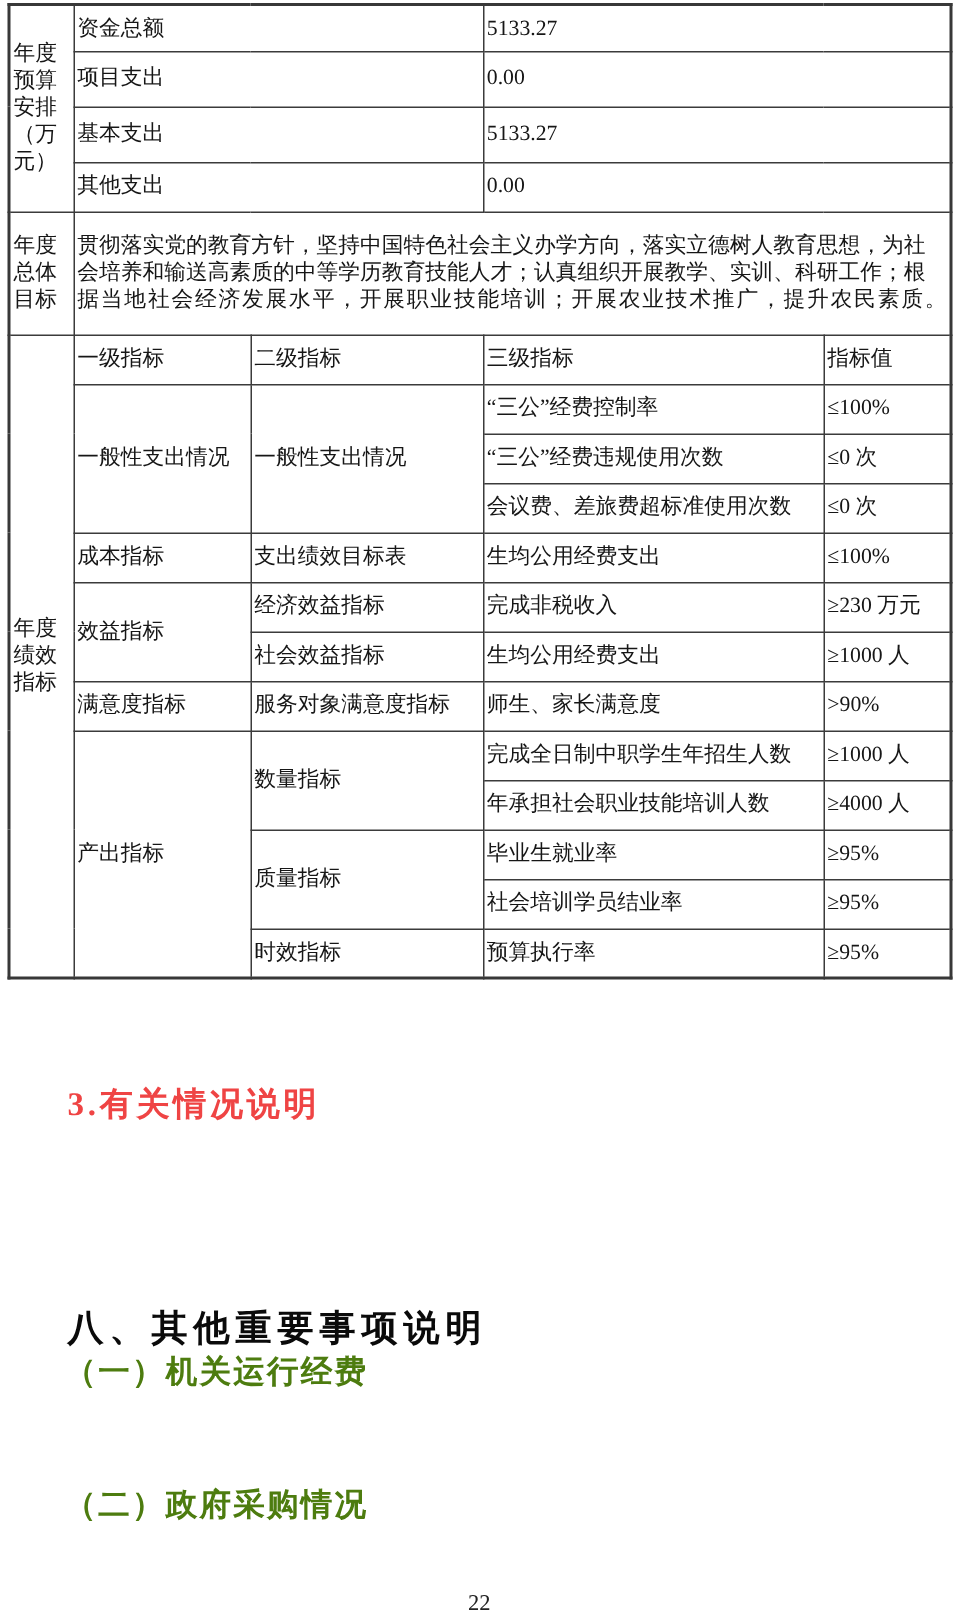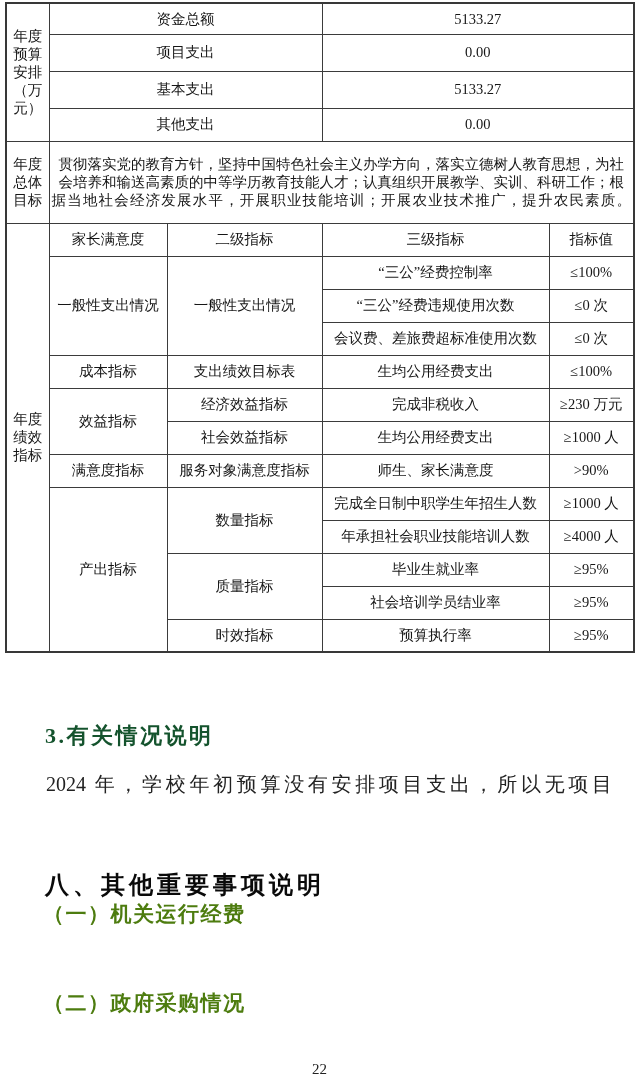--- a/index.html
+++ b/index.html
@@ -26,21 +26,21 @@
     position: absolute;
     top: 2px;
     left: 5px;
     width: 628px;
     border-collapse: collapse;
     table-layout: fixed;
     border: 2px solid #383838;
   }
   table.main td {
     border: 1px solid #3b3b3b;
-    text-align: center;
+    text-align: left;
     vertical-align: middle;
     font-size: 14.5px;
     line-height: 1.25;
     padding: 0 2px;
     overflow: hidden;
     color: #161616;
   }
   td.rowhead {
     white-space: pre-line;
     font-size: 15px;
@@ -63,21 +63,21 @@
   tr.rind { height: 33px; }
 
   
   .note-heading {
     position: absolute;
     top: 721px;
     left: 45px;
     font-size: 22px;
     font-weight: 700;
     letter-spacing: 2.5px;
-    color: #14532d;
+    color: #ef4444;
   }
   .note-para {
     position: absolute;
     top: 762px;
     left: 2px;
     width: 610px;
     font-size: 20px;
     line-height: 45px;
     color: #222;
   }
@@ -169,21 +169,21 @@
         <td class="rowhead">年度
 总体
 目标</td>
         <td class="goals-cell" colspan="4">贯彻落实党的教育方针，坚持中国特色社会主义办学方向，落实立德树人教育思想，为社会培养和输送高素质的中等学历教育技能人才；认真组织开展教学、实训、科研工作；根据当地社会经济发展水平，开展职业技能培训；开展农业技术推广，提升农民素质。</td>
       </tr>
 
       <tr class="rind">
         <td class="rowhead" rowspan="14">年度
 绩效
 指标</td>
-        <td>家长满意度</td>
+        <td>一级指标</td>
         <td>二级指标</td>
         <td>三级指标</td>
         <td>指标值</td>
       </tr>
       <tr class="rind">
         <td rowspan="3">一般性支出情况</td>
         <td rowspan="3">一般性支出情况</td>
         <td>“三公”经费控制率</td>
         <td>≤100%</td>
       </tr>
@@ -241,21 +241,20 @@
         <td>时效指标</td>
         <td>预算执行率</td>
         <td>≥95%</td>
       </tr>
     </tbody>
   </table>
 
   <div class="note-heading">3.有关情况说明</div>
 
   <div class="note-para">
-    <div class="note-line1">2024 年，学校年初预算没有安排项目支出，所以无项目</div>
   </div>
 
   <div class="heading-other">八、其他重要事项说明</div>
 
   <div class="sub-heading sub1-heading">（一）机关运行经费</div>
 
 
   <div class="sub-heading sub2-heading">（二）政府采购情况</div>
 
   <div class="page-number">22</div>

